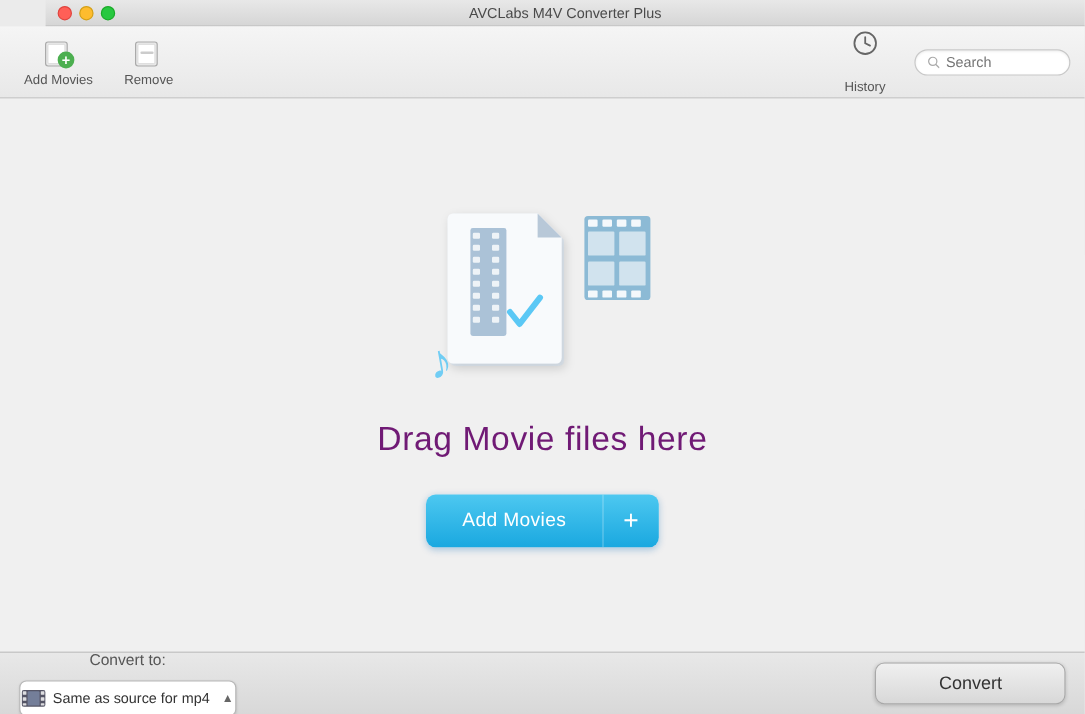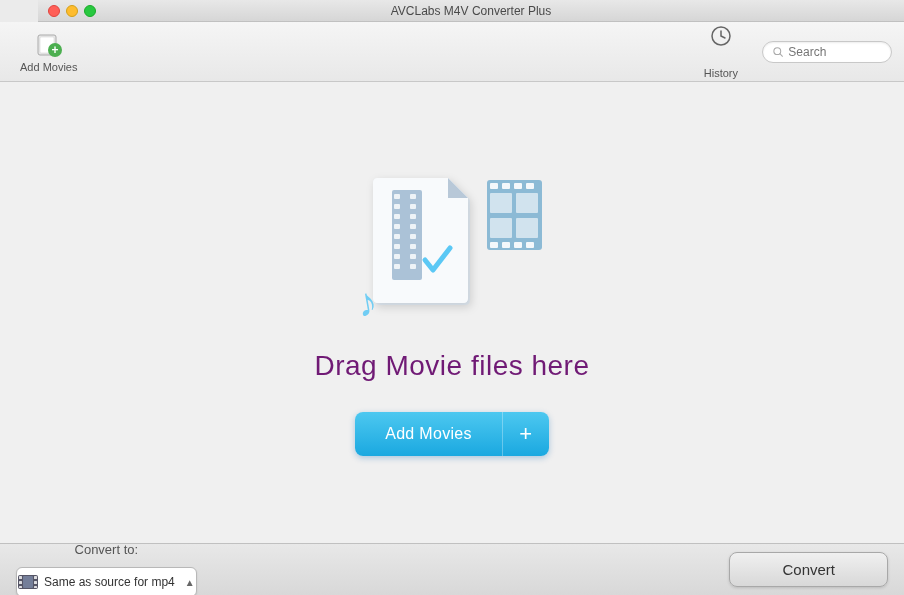--- a/index.html
+++ b/index.html
@@ -296,20 +296,30 @@
         <svg width="28" height="28" viewBox="0 0 28 28">
           <rect x="3" y="5" width="18" height="20" rx="2" fill="#e8e8e8" stroke="#aaa" stroke-width="1"></rect>
           <rect x="5" y="7" width="14" height="16" rx="1" fill="white" stroke="#ccc" stroke-width="0.5"></rect>
           <circle cx="20" cy="20" r="7" fill="#4CAF50"></circle>
           <text x="20" y="24" text-anchor="middle" fill="white" font-size="12" font-weight="bold">+</text>
         </svg>
       </div>
       <span class="toolbar-btn-label">Add Movies</span>
     </div>
 
+    <div class="toolbar-btn">
+      <div class="toolbar-btn-icon">
+        <svg width="28" height="28" viewBox="0 0 28 28">
+          <rect x="3" y="5" width="18" height="20" rx="2" fill="#e8e8e8" stroke="#aaa" stroke-width="1"></rect>
+          <rect x="5" y="7" width="14" height="16" rx="1" fill="white" stroke="#ccc" stroke-width="0.5"></rect>
+          <line x1="8" y1="14" x2="17" y2="14" stroke="#ccc" stroke-width="2" stroke-linecap="round"></line>
+        </svg>
+      </div>
+      <span class="toolbar-btn-label">Remove</span>
+    </div>
   </div>
 
   <div class="toolbar-right">
 
     <div class="history-btn">
       <svg width="22" height="22" viewBox="0 0 22 22">
         <circle cx="11" cy="11" r="9" fill="none" stroke="#666" stroke-width="1.5"></circle>
         <polyline points="11,6 11,11 15,13" fill="none" stroke="#666" stroke-width="1.5" stroke-linecap="round"></polyline>
       </svg>
       <span class="history-btn-label">History</span>

